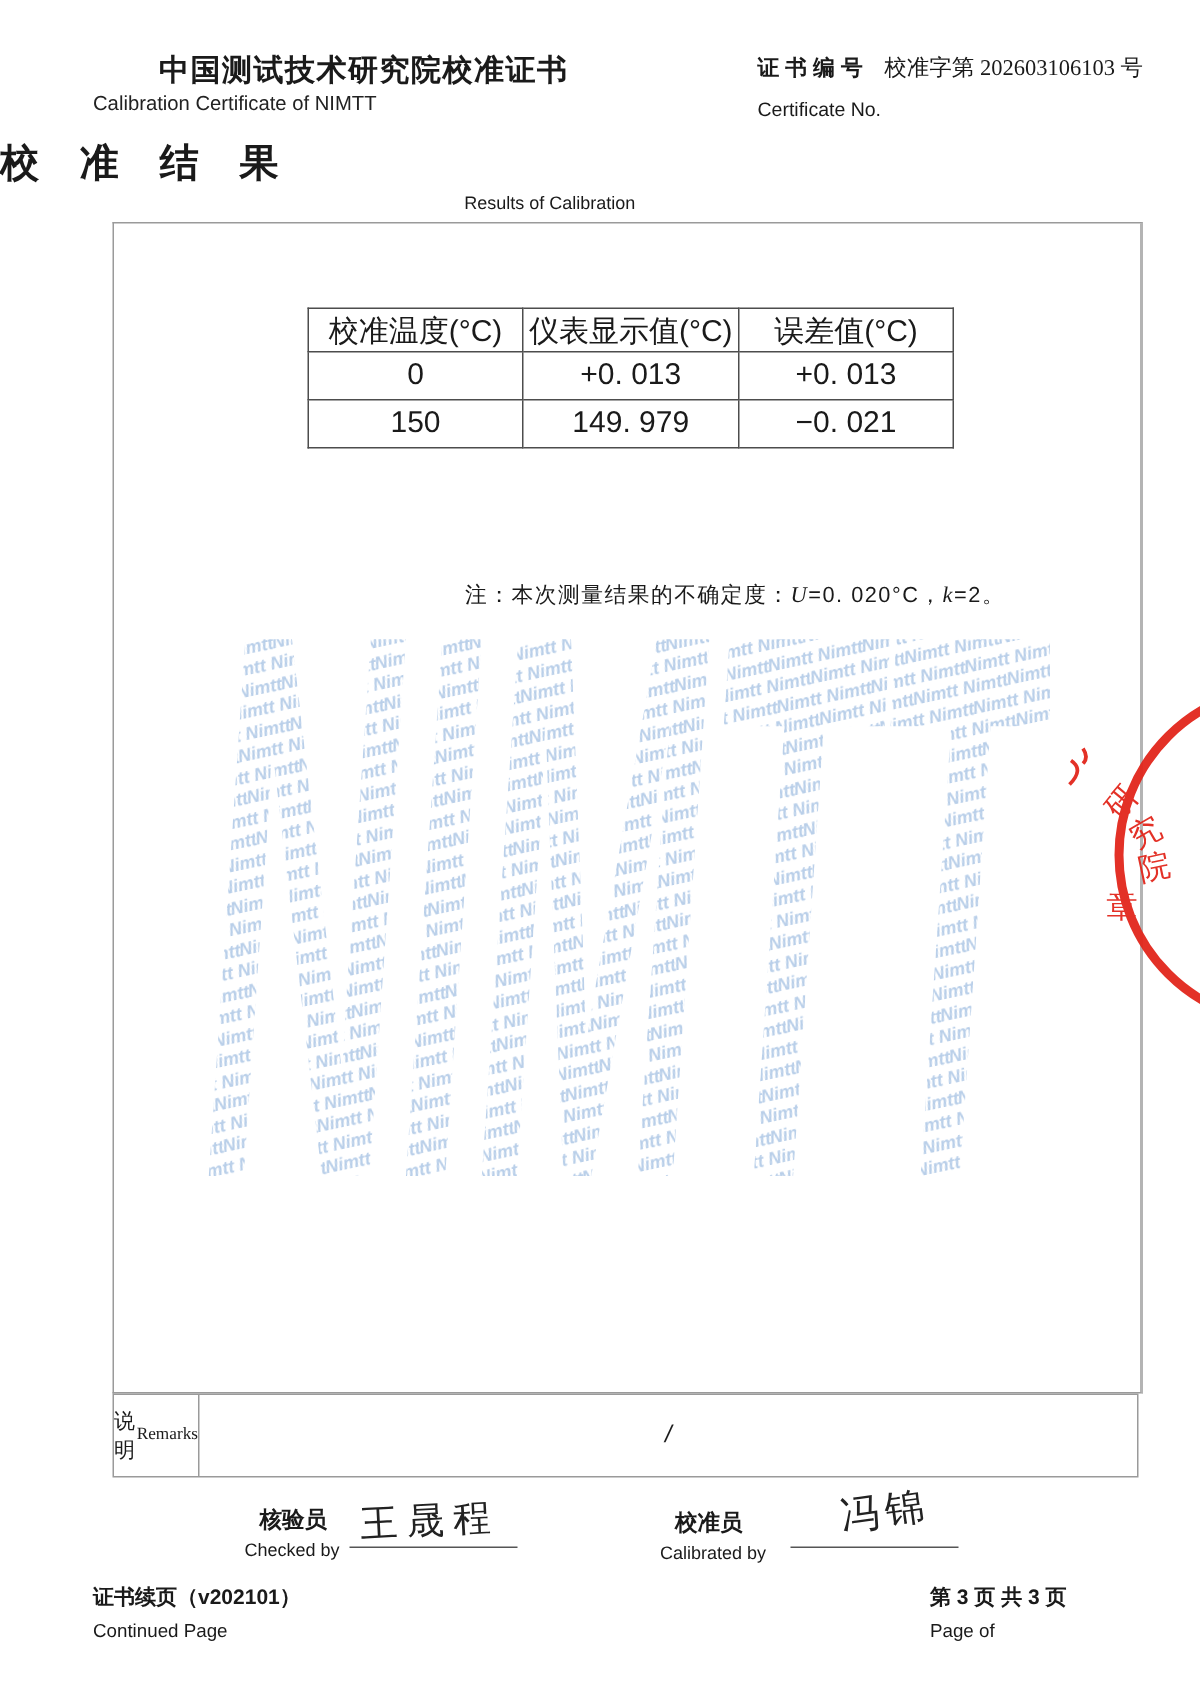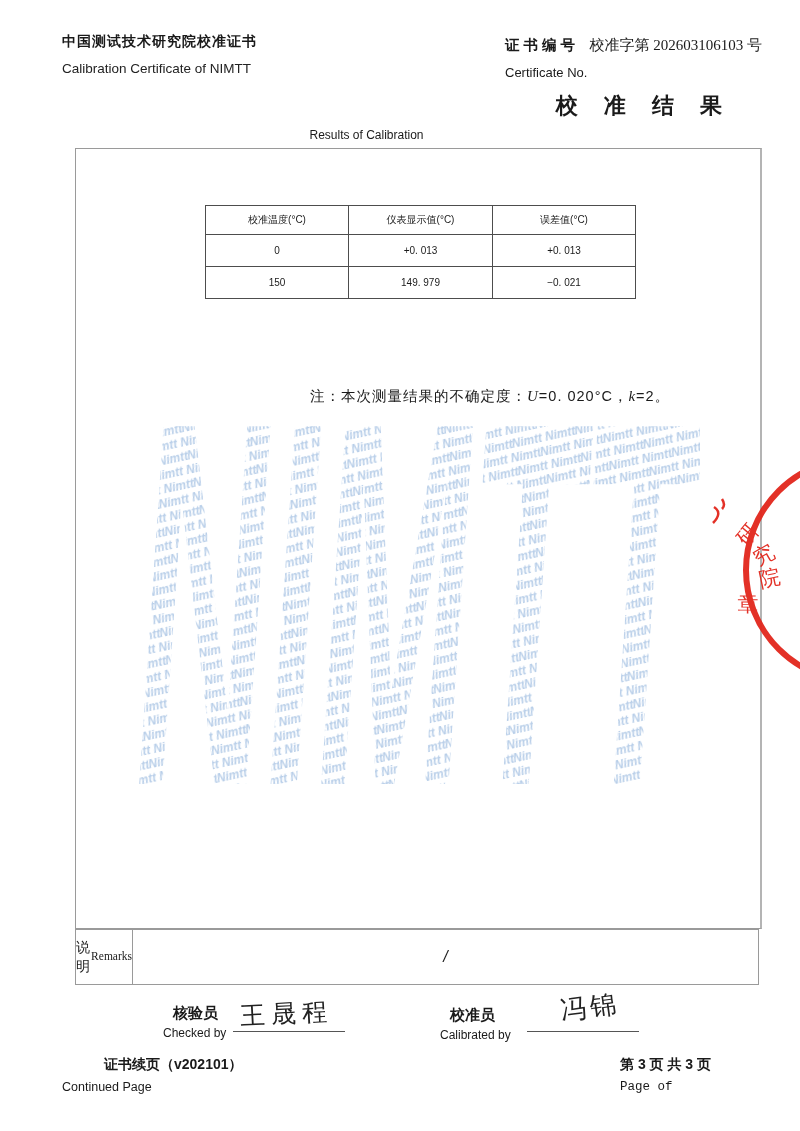--- a/index.html
+++ b/index.html
@@ -4,45 +4,45 @@
 <style>
   html,body{margin:0;padding:0;}
   body{
     width:800px;height:1131px;position:relative;overflow:hidden;
     background:#ffffff;color:#1a1a1a;
     font-family:"Liberation Sans","DejaVu Sans",sans-serif;
   }
   .abs{position:absolute;}
 
   
-  .hdr-zh{font-size:14px;font-weight:bold;letter-spacing:1px;}
+  .hdr-zh{font-size:20px;font-weight:bold;letter-spacing:1px;margin-left:44px;}
   .hdr-en{font-size:13.5px;color:#222;}
   .certno-label{font-size:14.5px;font-weight:bold;}
   .certno-value{font-size:15px;font-family:"Liberation Serif","DejaVu Serif",serif;font-weight:normal;margin-left:10px;}
   .certno-en{font-size:13px;}
 
   
-  .title-zh{width:732px;text-align:right;font-size:22px;font-weight:bold;letter-spacing:10px;}
+  .title-zh{width:732px;text-align:left;font-size:26px;font-weight:bold;letter-spacing:10px;}
   .title-en{width:733px;text-align:center;font-size:12px;}
 
   
   .main-box{
     left:75px;top:148px;width:684px;height:779px;
     border:1px solid #9a9a9a;border-right-width:2px;border-right-color:#b4b4b4;
     z-index:2;background:transparent;
   }
 
   
   table.results{
     position:absolute;left:205px;top:205px;border-collapse:collapse;z-index:2;
     background:#fff;
   }
   table.results th,table.results td{
     border:1px solid #4d4d4d;text-align:center;vertical-align:middle;
-    font-size:10px;font-weight:normal;padding:0;
+    font-size:20px;font-weight:normal;padding:0;
   }
   table.results th{height:28px;}
   table.results td{height:31px;}
   .col-a{width:142px;} .col-b{width:143px;} .col-c{width:142px;}
 
   
   .note{left:262px;top:387px;font-size:14.5px;z-index:2;letter-spacing:1px;margin-left:48px;}
   .note .sym{font-style:italic;font-family:"Liberation Serif","DejaVu Serif",serif;font-size:15px;}
 
   
@@ -148,16 +148,16 @@
 <div class="abs sig-zh" style="left:173px;top:1004px;">核验员</div>
 <div class="abs sig-en" style="left:163px;top:1026px;">Checked by</div>
 <div class="abs sig-line" style="left:233px;top:1030px;width:112px;"></div>
 <div class="abs sig-name" style="left:240px;top:997px;">王晟程</div>
 
 <div class="abs sig-zh" style="left:450px;top:1006px;">校准员</div>
 <div class="abs sig-en" style="left:440px;top:1028px;">Calibrated by</div>
 <div class="abs sig-line" style="left:527px;top:1030px;width:112px;"></div>
 <div class="abs sig-name2" style="left:560px;top:990px;">冯锦</div>
 
-<div class="abs foot-zh" style="left:62px;top:1056px;margin-left:42px;">证书续页（v202101）</div>
+<div class="abs foot-zh" style="left:62px;top:1056px;">证书续页（v202101）</div>
 <div class="abs foot-en" style="left:62px;top:1080px;">Continued Page</div>
 <div class="abs foot-zh" style="left:620px;top:1056px;">第 3 页 共 3 页</div>
-<div class="abs foot-en" style="left:620px;top:1080px;font-family:Liberation Mono, monospace;">Page of</div>
+<div class="abs foot-en" style="left:620px;top:1080px;">Page of</div>
 
 </body></html>

